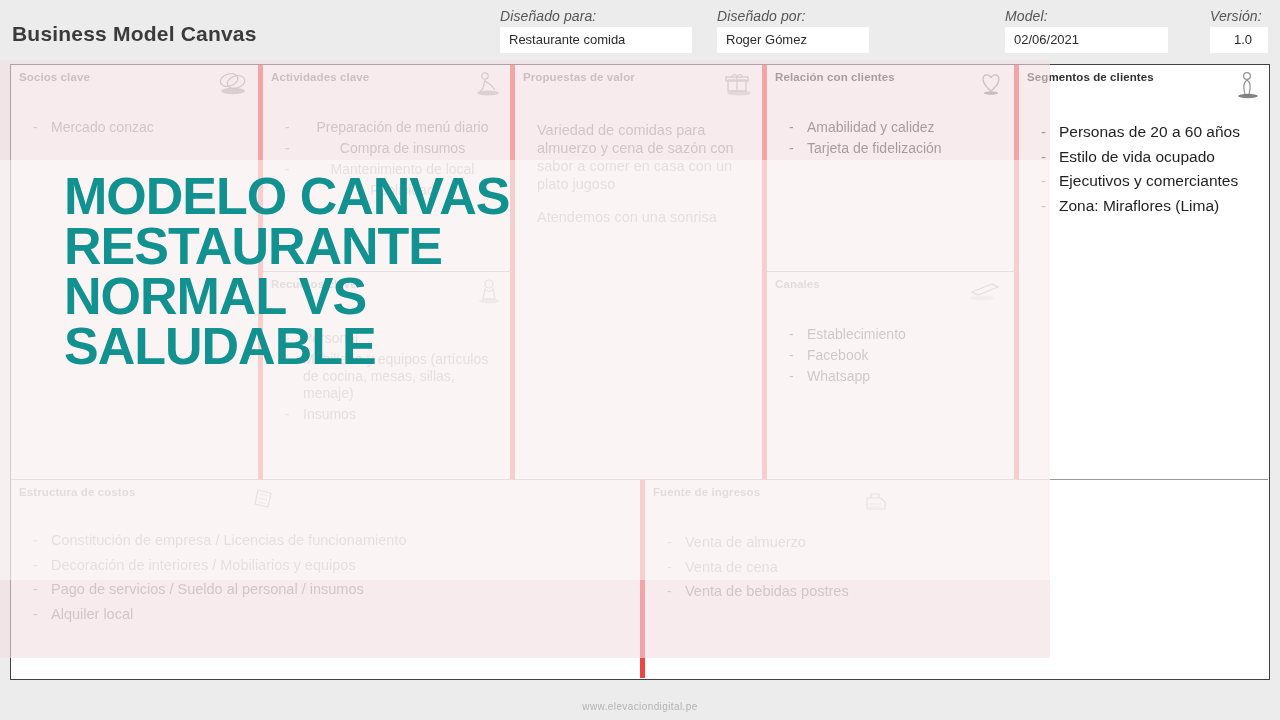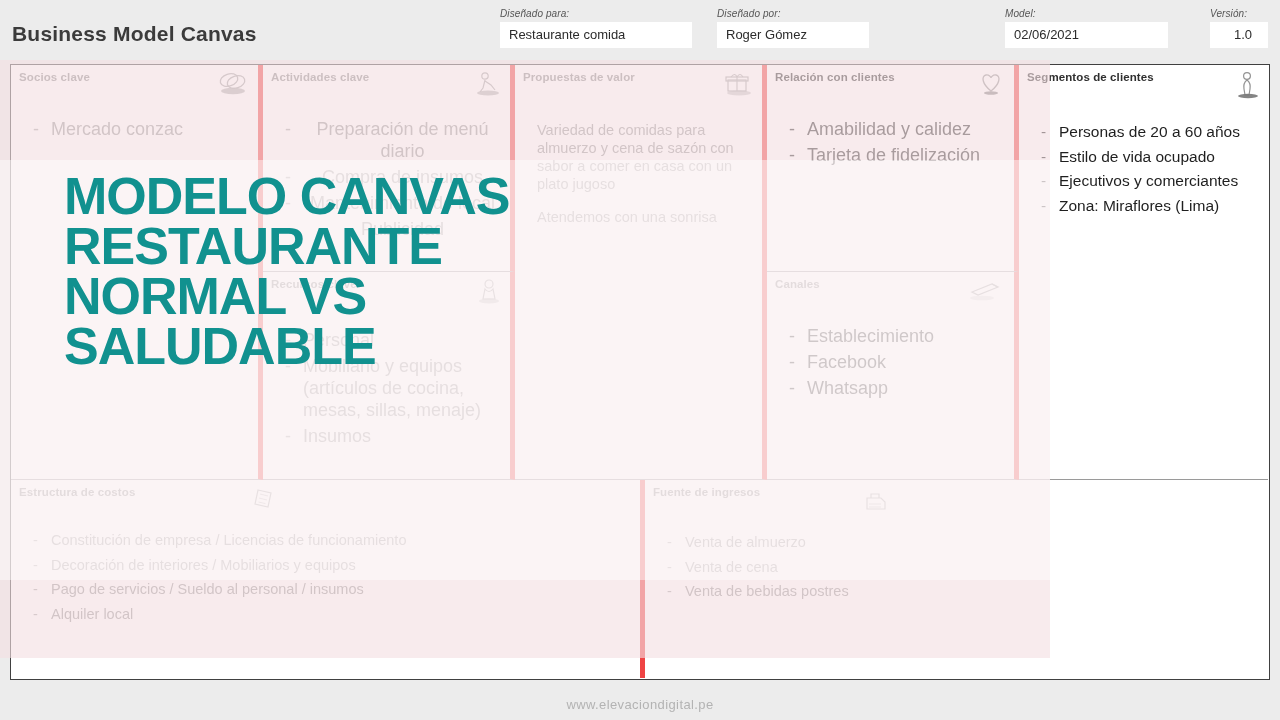--- a/index.html
+++ b/index.html
@@ -17,21 +17,21 @@
     position:absolute;left:0;top:0;width:1280px;height:62px;
     background:#ececec;
   }
   .bmc-title{
     position:absolute;left:12px;top:22px;
     font-size:21px;font-weight:bold;color:#3b3b3b;
     letter-spacing:.2px;
   }
   .hfield{position:absolute;top:8px;}
   .hfield .hlabel{
-    font-size:10px;font-style:italic;color:#555;
+    font-size:14px;font-style:italic;color:#555;
     display:block;margin-bottom:3px;letter-spacing:.1px;
   }
   .hfield .hbox{
     background:#fff;border:0;height:26px;line-height:26px;
     font-size:13px;color:#2b2b2b;padding-left:9px;
     box-sizing:border-box;
   }
   #f-para{left:500px;}           #f-para .hbox{width:192px;}
   #f-por{left:717px;}            #f-por  .hbox{width:152px;}
   #f-fecha{left:1005px;}         #f-fecha .hbox{width:163px;}
@@ -57,21 +57,21 @@
   .cell-title{
     font-size:11.5px;color:#8d8d8d;font-weight:600;
     letter-spacing:.1px;display:inline-block;vertical-align:top;
   }
   .cell-title.dark{color:#2f2f2f;}
   .titlerow{display:flex;align-items:flex-start;justify-content:space-between;}
   .icon{opacity:.75;flex:0 0 auto;margin-left:6px;}
 
   ul.items{list-style:none;margin:18px 0 0 14px;padding:0;}
   ul.items li{
-    font-size:18px;color:#9b9b9b;line-height:1.22;
+    font-size:14px;color:#9b9b9b;line-height:1.22;
     margin-bottom:4px;position:relative;padding-left:18px;
   }
   ul.items li:before{
     content:"-";position:absolute;left:0;top:0;color:#a9a9a9;
   }
   .plainblock{
     font-size:14.5px;color:#9b9b9b;line-height:1.25;
     margin:18px 0 0 14px;
   }
   .plainblock p{margin:0 0 14px 0;}
@@ -104,21 +104,21 @@
     position:absolute;left:64px;top:172px;width:900px;
     font-size:52px;line-height:.96;font-weight:bold;
     color:#11918f;letter-spacing:-1px;
     pointer-events:none;
   }
   .overlay-title span{display:block;}
 
   
   .footer{
     position:absolute;left:0;bottom:8px;width:1280px;text-align:center;
-    font-size:13px;color:#b3b3b3;letter-spacing:.4px;
+    font-size:10px;color:#b3b3b3;letter-spacing:.4px;
   }
 </style>
 </head>
 <body>
 
 <div id="stage">
 
   <div class="header">
     <div class="bmc-title">Business Model Canvas</div>
 

